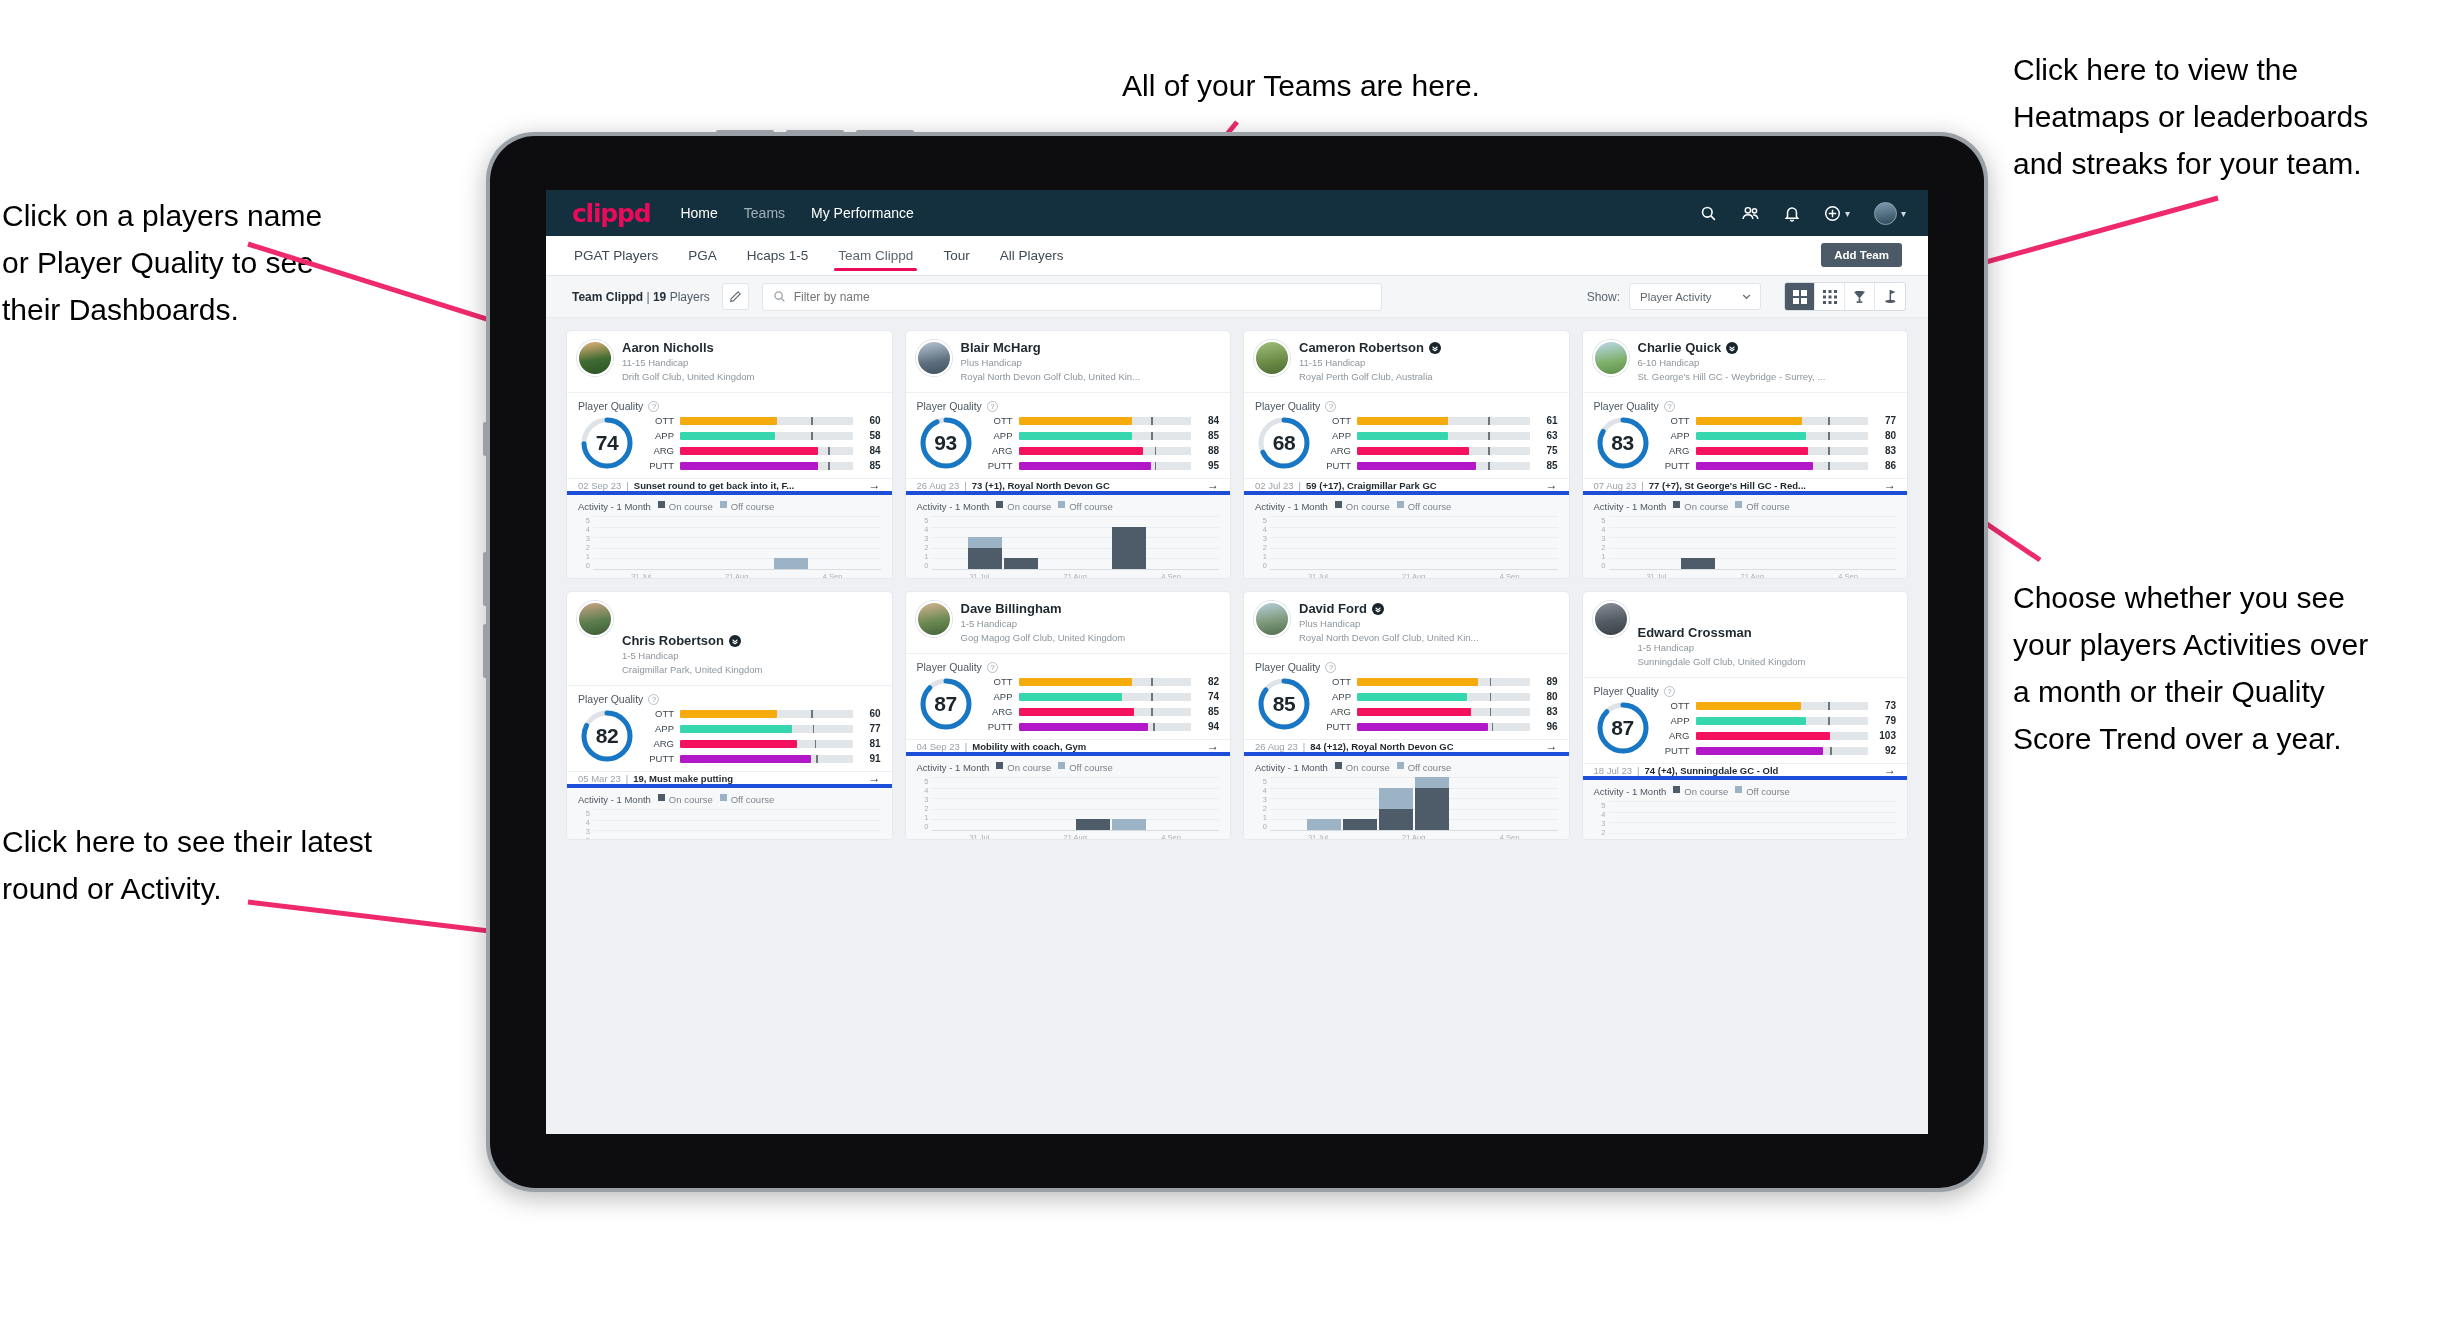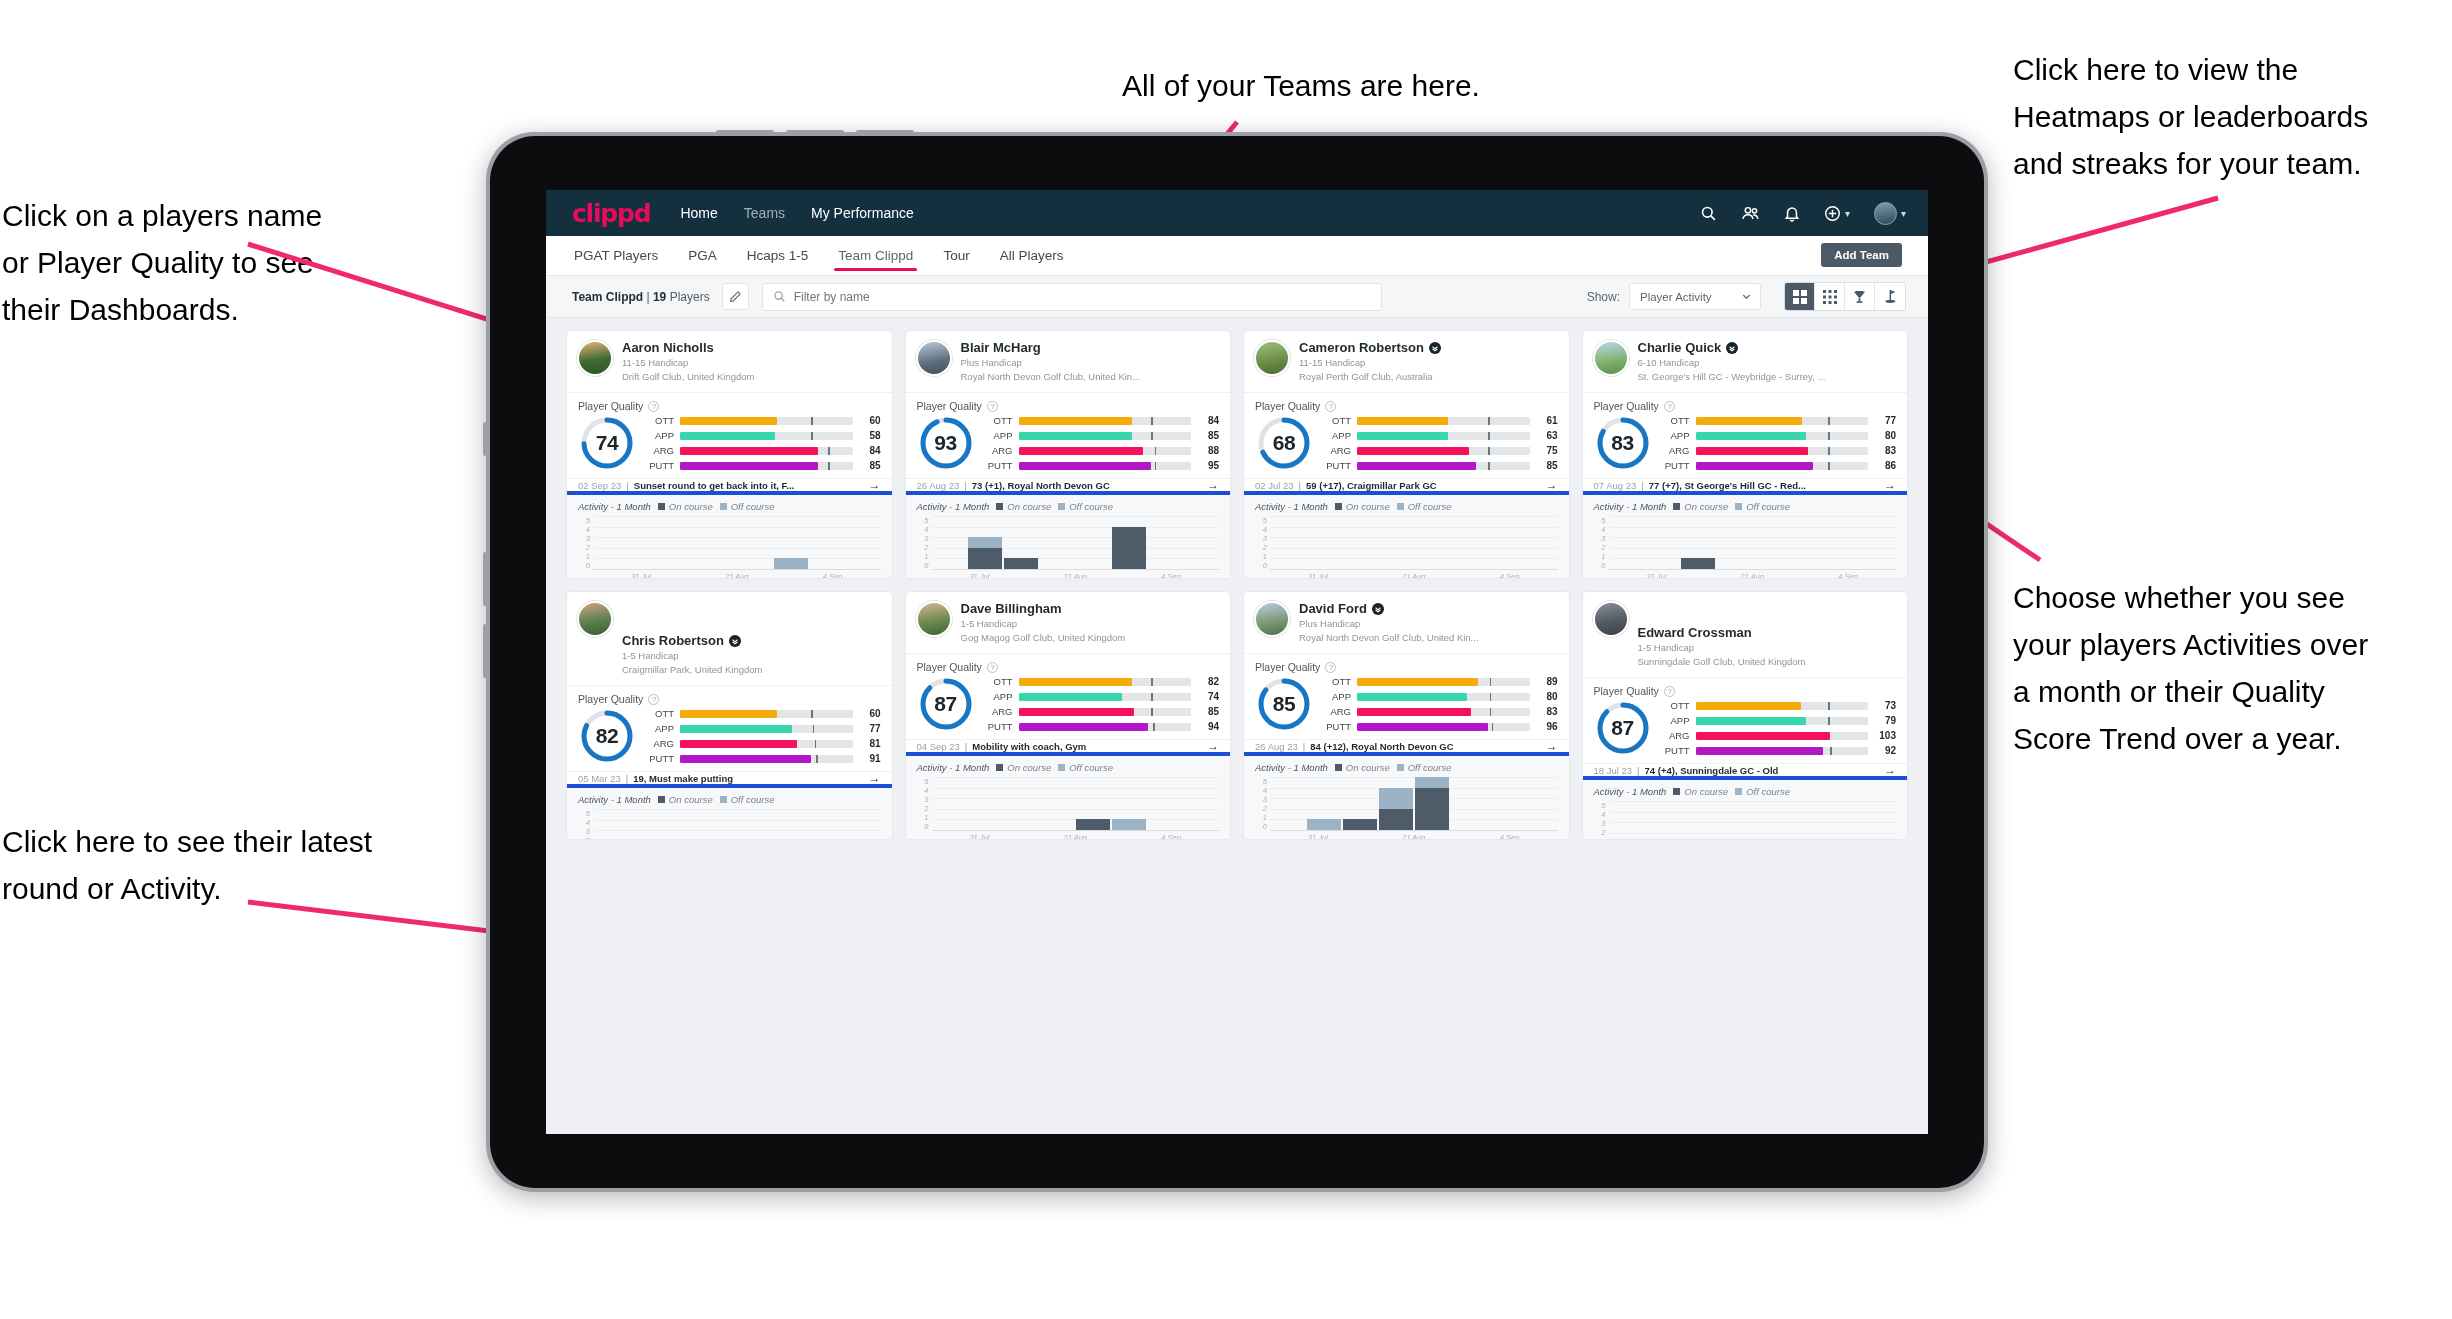--- a/index.html
+++ b/index.html
@@ -203,23 +203,23 @@
   .mval { font-size:10px; font-weight:700; color:#1f282e; width: 22px; text-align:right; }
 
   .latest {
     border-top:1px solid #eef0f2; border-bottom:4px solid #1d4ed8;
     padding: 6px 11px; display:flex; align-items:center; gap:5px;
     font-size: 9.5px; color:#9aa2a8; white-space:nowrap; overflow:hidden;
   }
   .latest b { color:#1f282e; font-weight:700; overflow:hidden; text-overflow:ellipsis;text-align:right; }
   .latest .arrow { margin-left:auto; color:#2a333a; font-size:12px; padding-left:6px;}
 
-  .act { background:#f7f8fa; padding: 6px 11px 5px 11px; flex:1; display:flex; flex-direction:column;font-style:italic;}
+  .act { background:#f7f8fa; padding: 6px 11px 5px 11px; flex:1; display:flex; flex-direction:column;}
   .act-head { display:flex; align-items:center; gap:7px; font-size:9.5px; color:#4d565e; }
-  .leg { display:flex; align-items:center; gap:4px; color:#7b848b; }
+  .leg { display:flex; gap:4px; color:#7b848b; }
   .sw { width:7px; height:7px; display:inline-block; }
   .chart { flex:1; display:flex; margin-top: 4px; position:relative; }
   .yax { width: 12px; display:flex; flex-direction:column; justify-content:space-between;
          font-size:7.5px; color:#aab1b7; text-align:right; padding-bottom: 11px;}
   .plot { flex:1; position:relative; border-bottom:1px solid #d9dde1; margin-bottom:11px; margin-left:3px;}
   .gl { position:absolute; left:0; right:0; height:1px; background:#ebeef1; }
   .bars { position:absolute; inset:0; display:flex; align-items:flex-end; }
   .bcol { flex: 1 1 0; display:flex; flex-direction:column; justify-content:flex-end; height:100%; padding:0 1px;}
   .bseg { width: 100%; }
   .xax { position:absolute; left:15px; right:0; bottom:0; display:flex;

